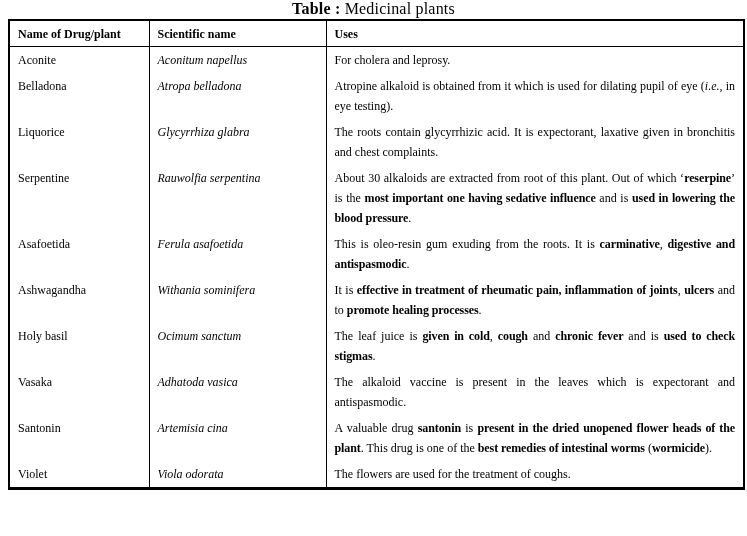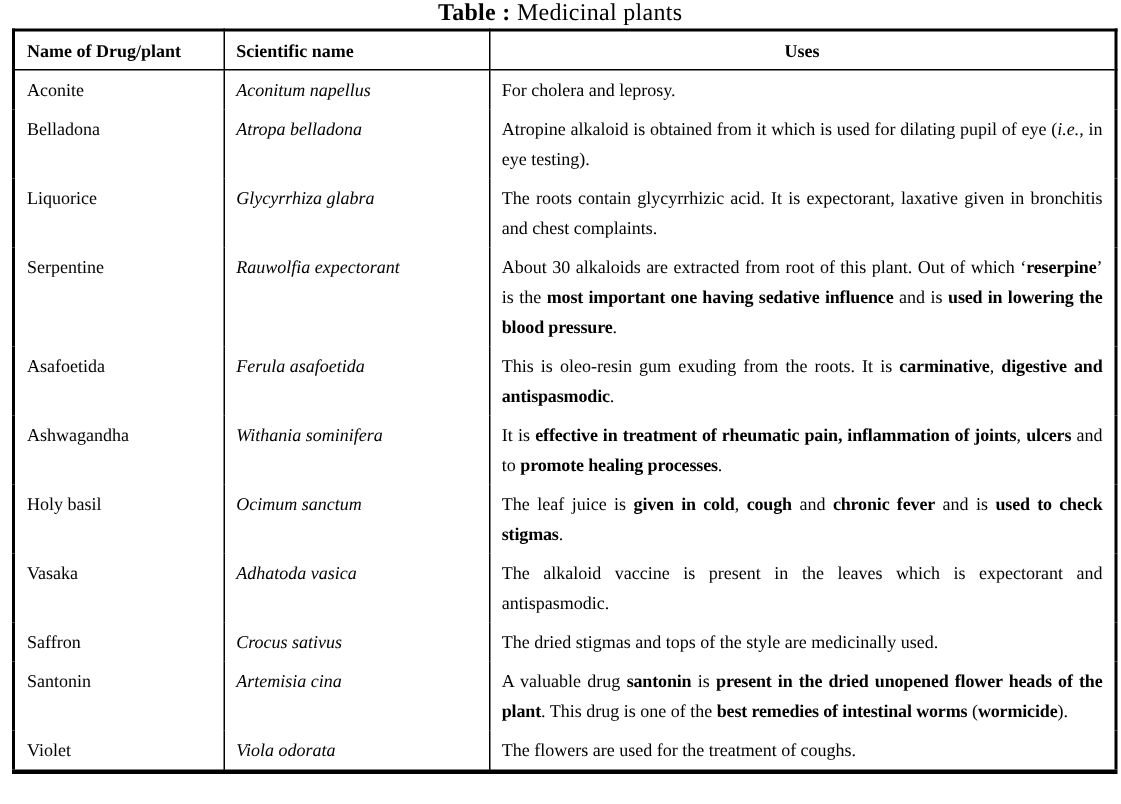--- a/index.html
+++ b/index.html
@@ -30,21 +30,21 @@
   th, td { vertical-align: top; }
   th {
     font-size: 12px;
     font-weight: bold;
     text-align: left;
     padding: 4px 8px 3px 8px;
     border-bottom: 1px solid #000;
     line-height: 18px;
     white-space: nowrap;
   }
-  th.col-uses { text-align: center; }
+  th.col-uses { }
   td {
     font-size: 12px;
     line-height: 20px;
     padding: 3px 8px 3px 8px;
   }
   .w-drug { width: 140px; }
   .w-sci  { width: 177px; }
   .divider-r { border-right: 1px solid #000; }
   td.c-sci { font-style: italic; }
   td.c-uses { text-align: justify; }
@@ -82,21 +82,21 @@
           <td class="c-sci divider-r">Atropa belladona</td>
           <td class="c-uses"><span>Atropine alkaloid is obtained from it which is used for dilating pupil of eye (</span><span class="i">i.e.</span><span>, in eye testing).</span></td>
         </tr>
         <tr>
           <td class="c-drug divider-r">Liquorice</td>
           <td class="c-sci divider-r">Glycyrrhiza glabra</td>
           <td class="c-uses"><span>The roots contain glycyrrhizic acid. It is expectorant, laxative given in bronchitis and chest complaints.</span></td>
         </tr>
         <tr>
           <td class="c-drug divider-r">Serpentine</td>
-          <td class="c-sci divider-r">Rauwolfia expectorant</td>
+          <td class="c-sci divider-r">Rauwolfia serpentina</td>
           <td class="c-uses"><span>About 30 alkaloids are extracted from root of this plant. Out of which ‘</span><span class="b">reserpine</span><span>’ is the </span><span class="b">most important one having sedative influence</span><span> and is </span><span class="b">used in lowering the blood pressure</span><span>.</span></td>
         </tr>
         <tr>
           <td class="c-drug divider-r">Asafoetida</td>
           <td class="c-sci divider-r">Ferula asafoetida</td>
           <td class="c-uses"><span>This is oleo-resin gum exuding from the roots. It is </span><span class="b">carminative</span><span>, </span><span class="b">digestive and antispasmodic</span><span>.</span></td>
         </tr>
         <tr>
           <td class="c-drug divider-r">Ashwagandha</td>
           <td class="c-sci divider-r">Withania sominifera</td>
@@ -106,25 +106,20 @@
           <td class="c-drug divider-r">Holy basil</td>
           <td class="c-sci divider-r">Ocimum sanctum</td>
           <td class="c-uses"><span>The leaf juice is </span><span class="b">given in cold</span><span>, </span><span class="b">cough</span><span> and </span><span class="b">chronic fever</span><span> and is </span><span class="b">used to check stigmas</span><span>.</span></td>
         </tr>
         <tr>
           <td class="c-drug divider-r">Vasaka</td>
           <td class="c-sci divider-r">Adhatoda vasica</td>
           <td class="c-uses"><span>The alkaloid vaccine is present in the leaves which is expectorant and antispasmodic.</span></td>
         </tr>
         <tr>
-          <td class="c-drug divider-r">Saffron</td>
-          <td class="c-sci divider-r">Crocus sativus</td>
-          <td class="c-uses"><span>The dried stigmas and tops of the style are medicinally used.</span></td>
-        </tr>
-        <tr>
           <td class="c-drug divider-r">Santonin</td>
           <td class="c-sci divider-r">Artemisia cina</td>
           <td class="c-uses"><span>A valuable drug </span><span class="b">santonin</span><span> is </span><span class="b">present in the dried unopened flower heads of the plant</span><span>. This drug is one of the </span><span class="b">best remedies of intestinal worms</span><span> (</span><span class="b">wormicide</span><span>).</span></td>
         </tr>
         <tr>
           <td class="c-drug divider-r">Violet</td>
           <td class="c-sci divider-r">Viola odorata</td>
           <td class="c-uses"><span>The flowers are used for the treatment of coughs.</span></td>
         </tr>
       </tbody>

